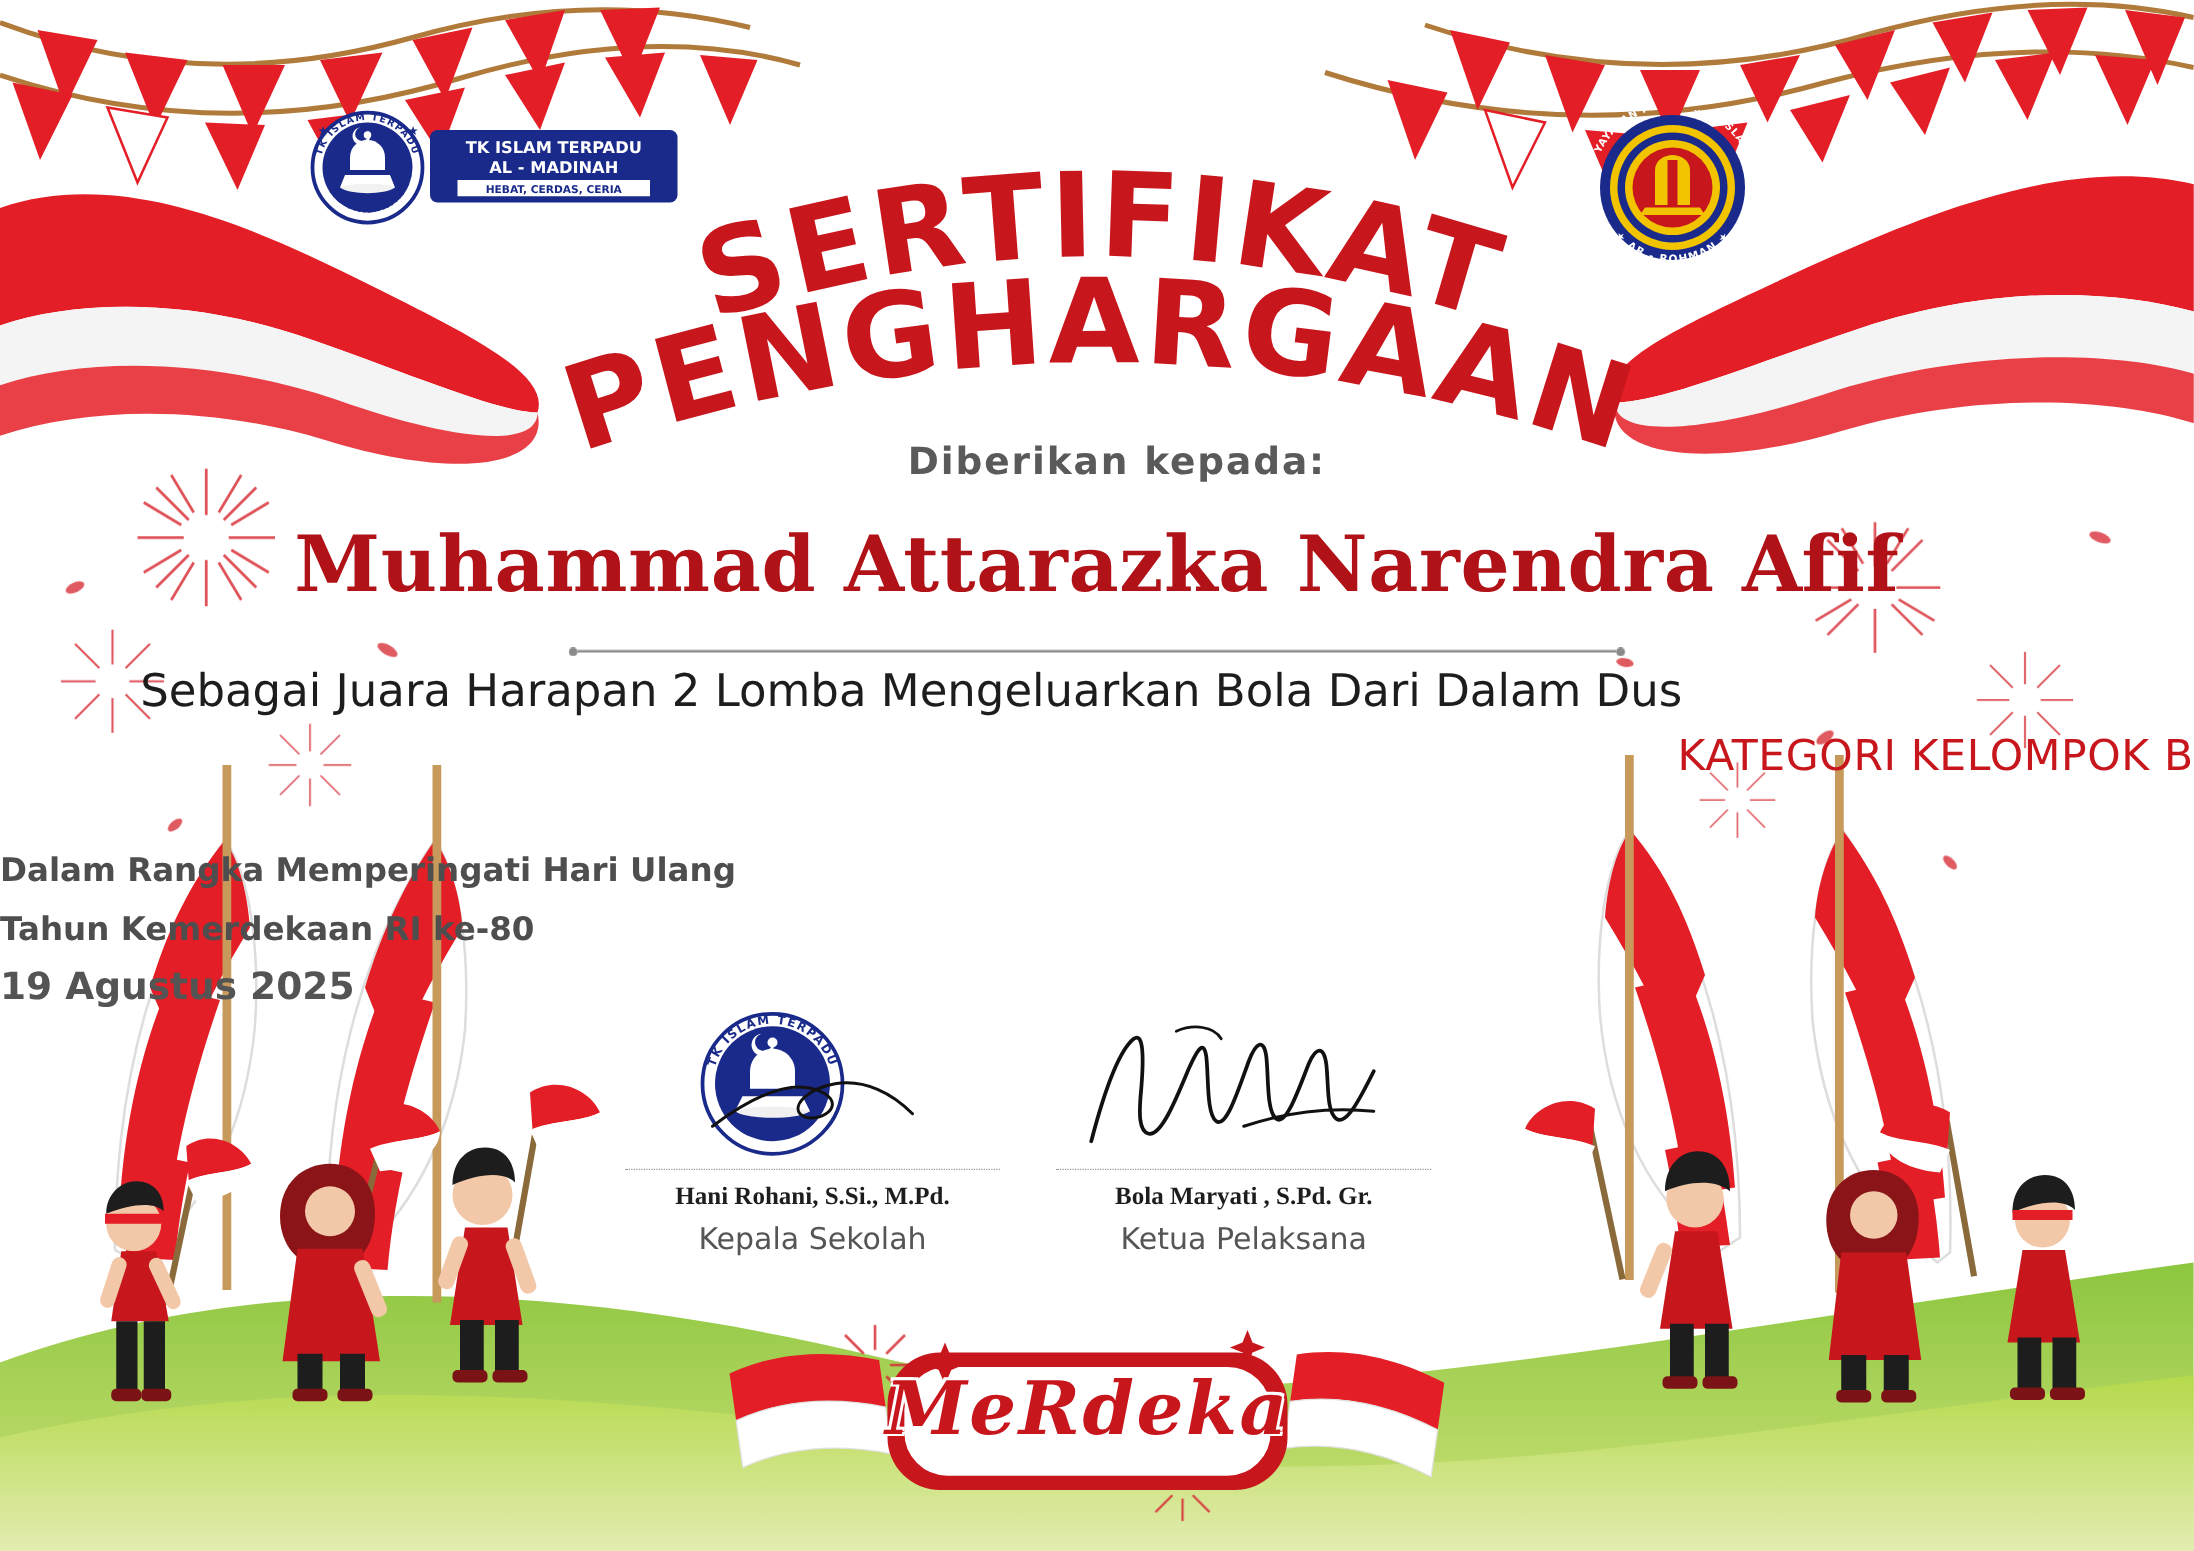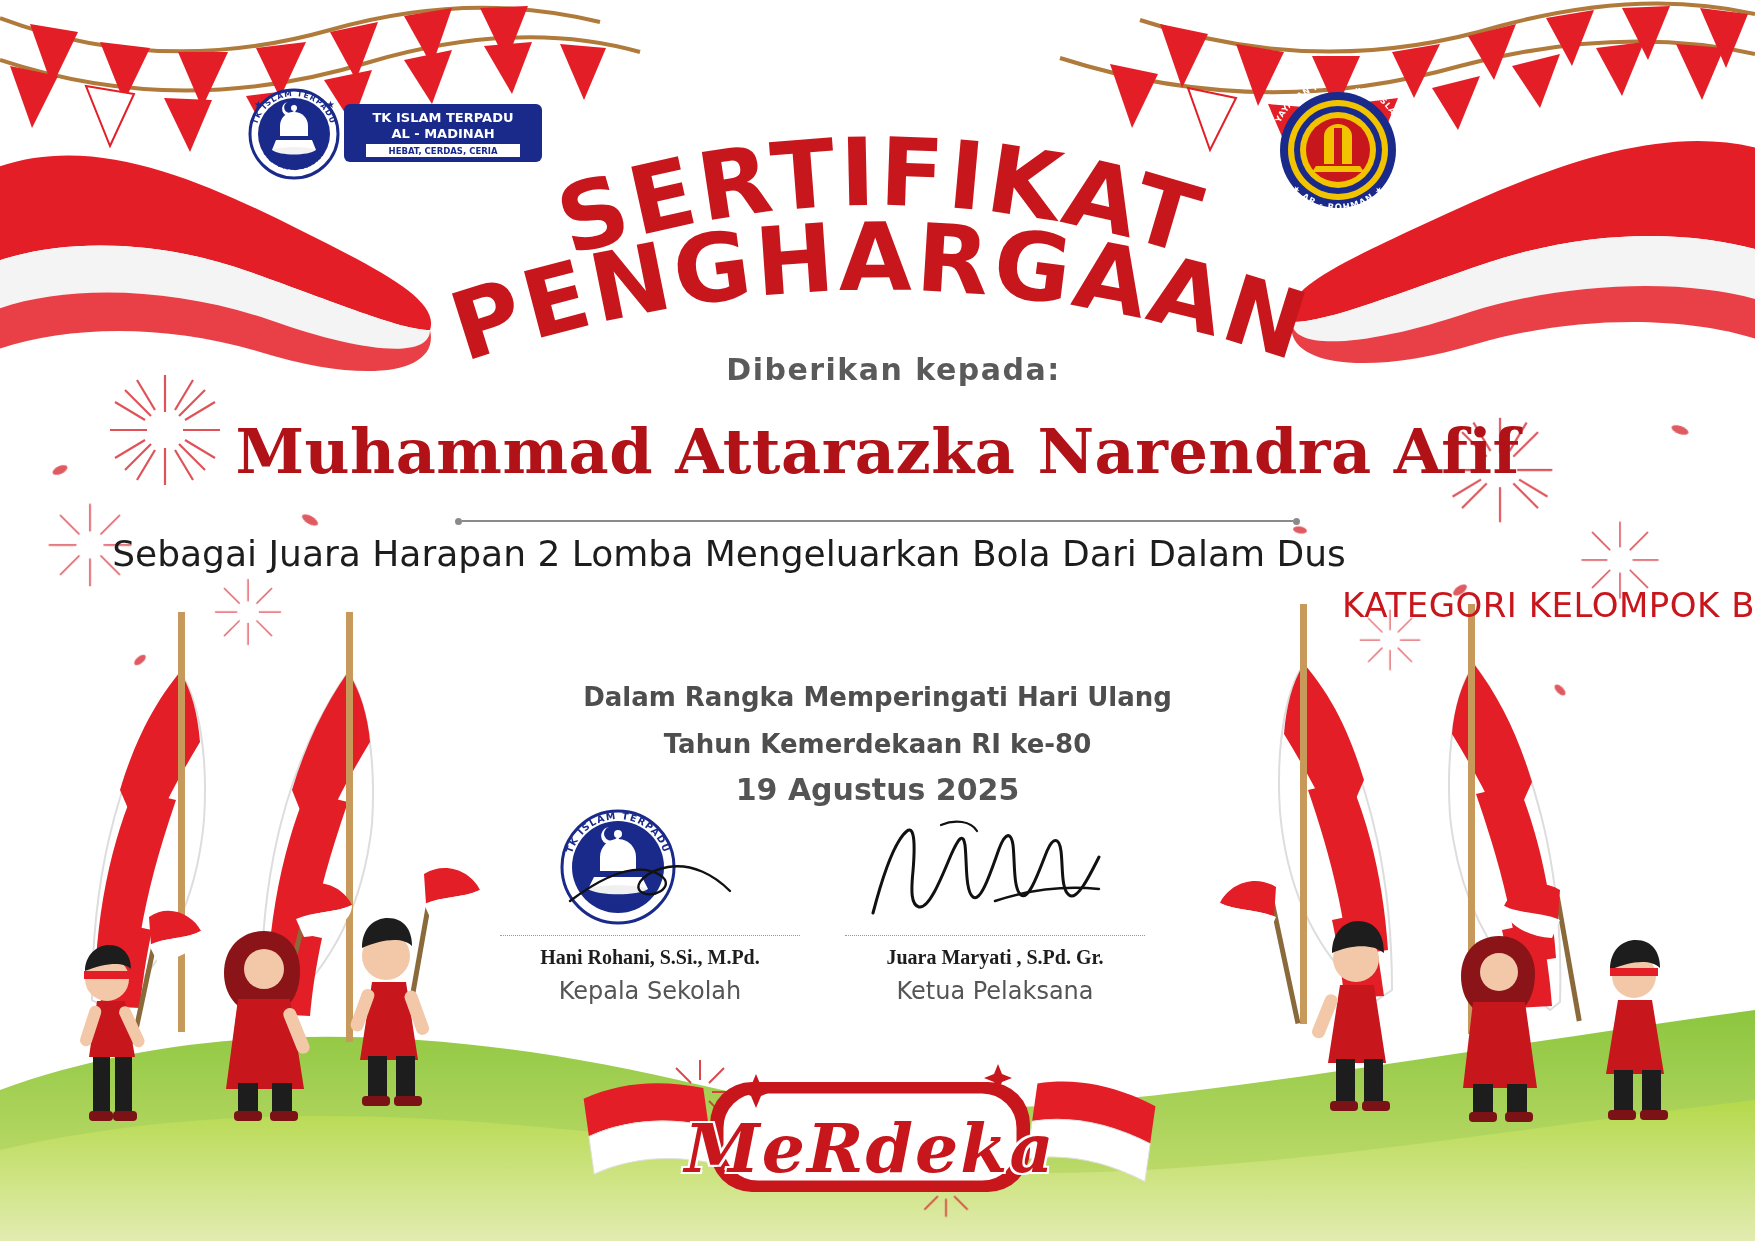--- a/index.html
+++ b/index.html
@@ -129,21 +129,20 @@
     font-family: "DejaVu Sans", sans-serif;
     font-size: 34px;
     color: #c8161d;
     letter-spacing: 0.5px;
   }
 
   .event-1, .event-2, .event-date {
     position: absolute;
     left: 0;
     width: 1755px;
-    text-align: center;
     color: #4e4e4e;
     font-family: "DejaVu Sans", sans-serif;
     font-weight: bold;
   }
   .event-1 { top: 682px; font-size: 26px; }
   .event-2 { top: 729px; font-size: 26px; }
   .event-date { top: 772px; font-size: 30px; color: #545454; font-weight: bold; }
 
   
   .sign-block {
@@ -182,25 +181,24 @@
   }
   .merdeka-text {
     position: absolute;
     left: 0;
     top: 62px;
     width: 620px;
     text-align: center;
     font-family: "DejaVu Serif", serif;
     font-style: italic;
     font-weight: bold;
-    font-size: 68px;
+    font-size: 59px;
     color: #c8161d;
     text-shadow: 2px 2px 0 #ffffff, -2px -2px 0 #ffffff, 2px -2px 0 #ffffff, -2px 2px 0 #ffffff;
     letter-spacing: 2px;
-    margin-top: 16px;
   }
 </style>
 </head>
 <body>
 
 <div class="certificate">
 
   <svg class="bg-svg" viewBox="0 0 1755 1241">
     <defs>
       <linearGradient id="grassGrad" x1="0" y1="0" x2="0" y2="1">
@@ -598,21 +596,21 @@
   </div>
 
   <div class="sign-block sign-right">
     <div class="sign-area">
       <svg viewBox="0 0 300 130" width="300" height="130">
         <path d="M28,108 C40,62 52,34 62,26 C70,20 70,42 68,66 C66,86 66,100 74,102 C84,104 96,74 106,50 C114,32 118,28 120,40 C122,56 120,86 128,92 C136,98 146,66 154,44 C160,28 166,26 168,40 C170,56 168,84 176,90 C184,96 194,66 202,46 C208,32 214,32 216,46 C218,62 216,84 224,90 C232,96 244,72 254,52" fill="none" stroke="#111" stroke-width="3" stroke-linecap="round" stroke-linejoin="round"></path>
         <path d="M150,96 C180,86 214,80 254,84" fill="none" stroke="#111" stroke-width="2.4" stroke-linecap="round"></path>
         <path d="M96,20 C110,14 126,16 132,26" fill="none" stroke="#111" stroke-width="2.2" stroke-linecap="round"></path>
       </svg>
     </div>
-    <div class="sign-name">Juara Maryati , S.Pd. Gr.</div>
+    <div class="sign-name">Bola Maryati , S.Pd. Gr.</div>
     <div class="sign-role">Ketua Pelaksana</div>
   </div>
 
   <div class="merdeka">
     <svg viewBox="0 0 620 190" width="620" height="190">
 
       <g stroke="#d8333a" stroke-width="2" fill="none" opacity="0.9">
         <g transform="translate(140,62)">
           <line x1="0" y1="-32" x2="0" y2="-12"></line>
             <line x1="0" y1="12" x2="0" y2="32"></line>

